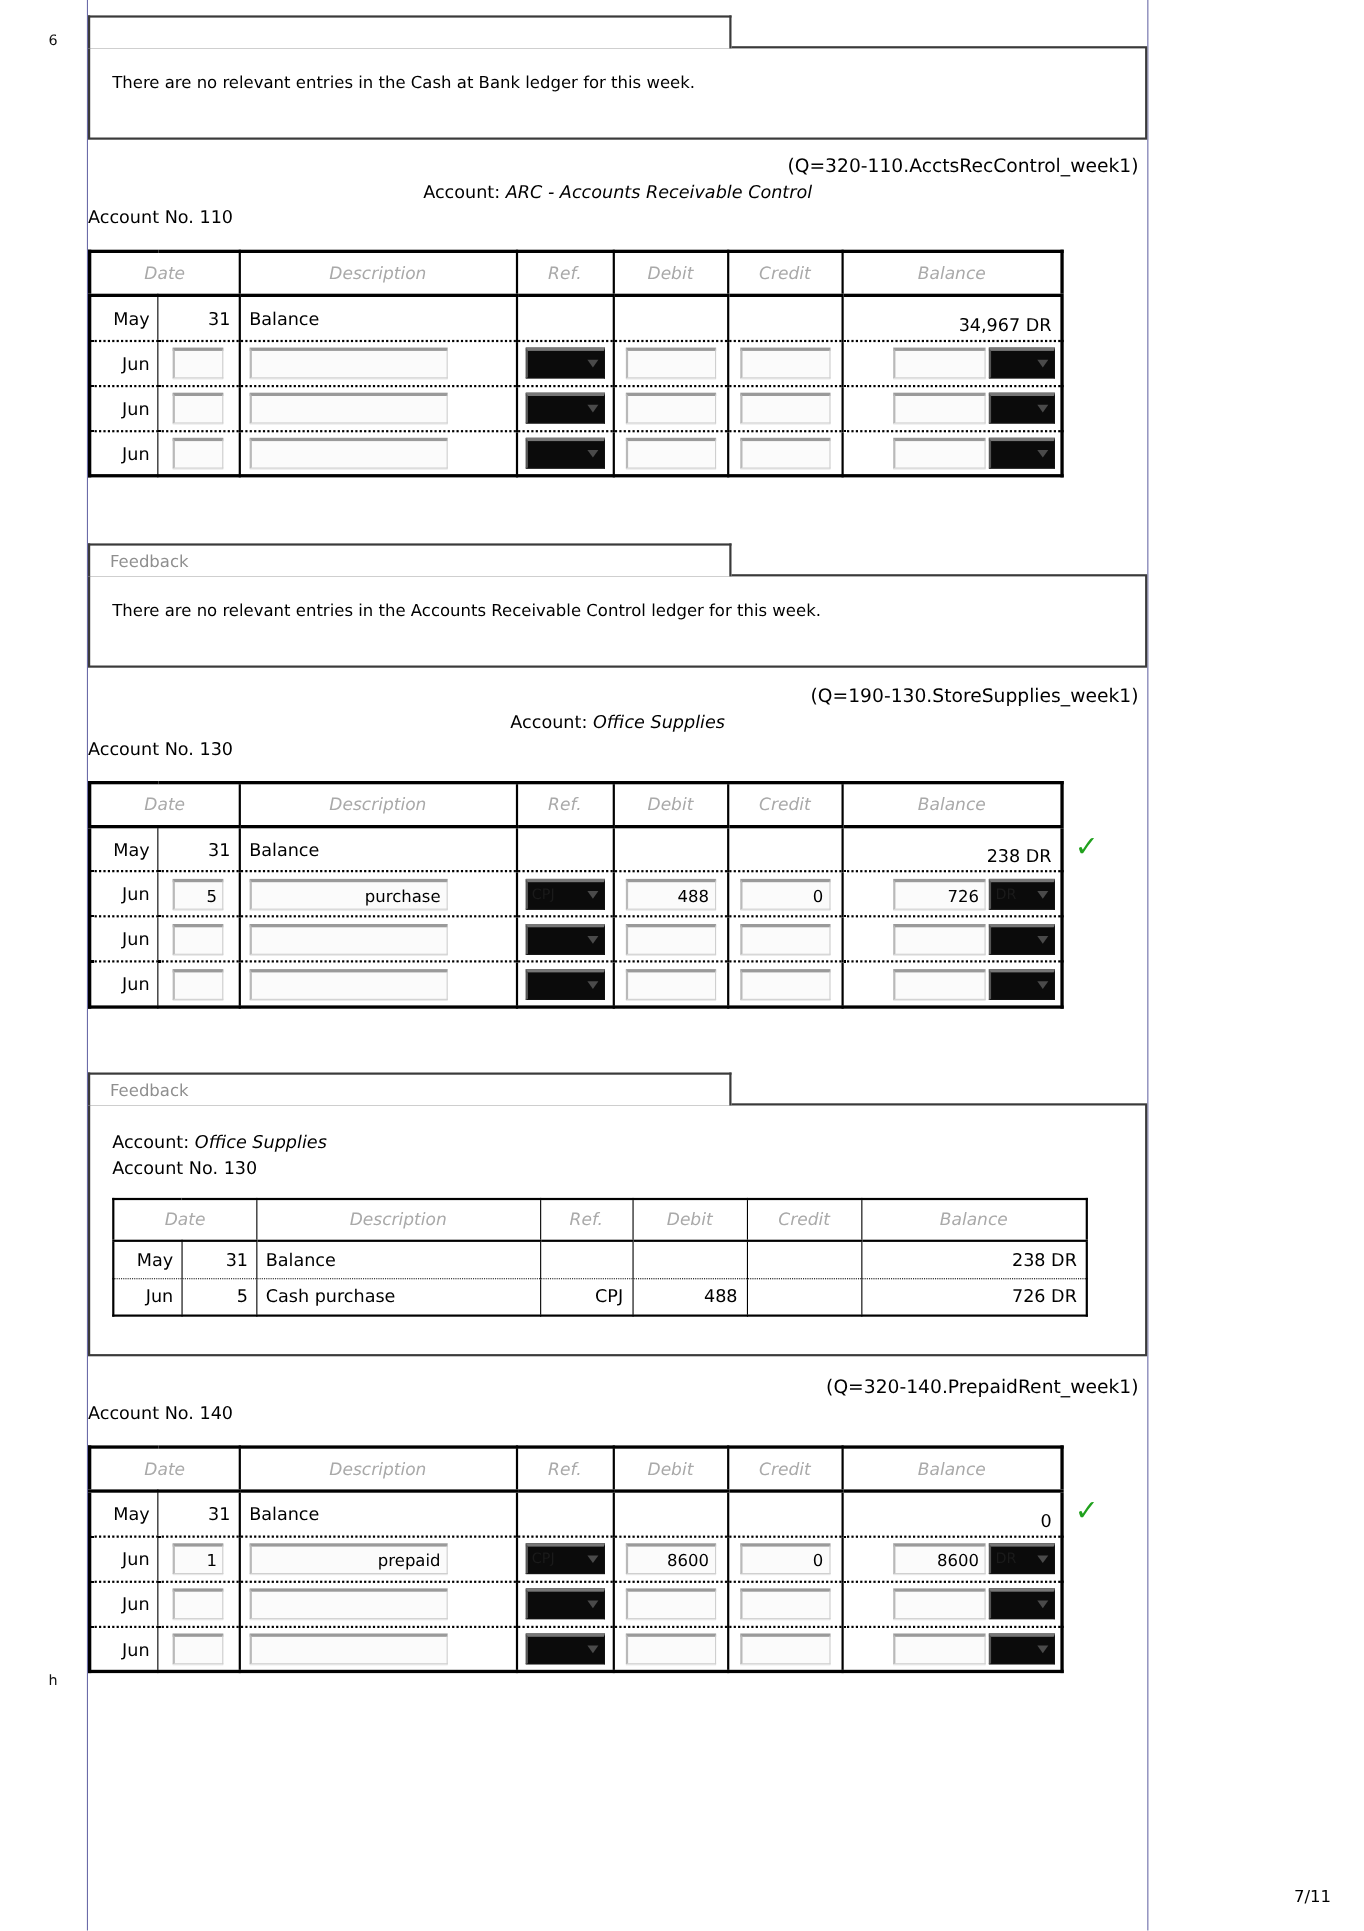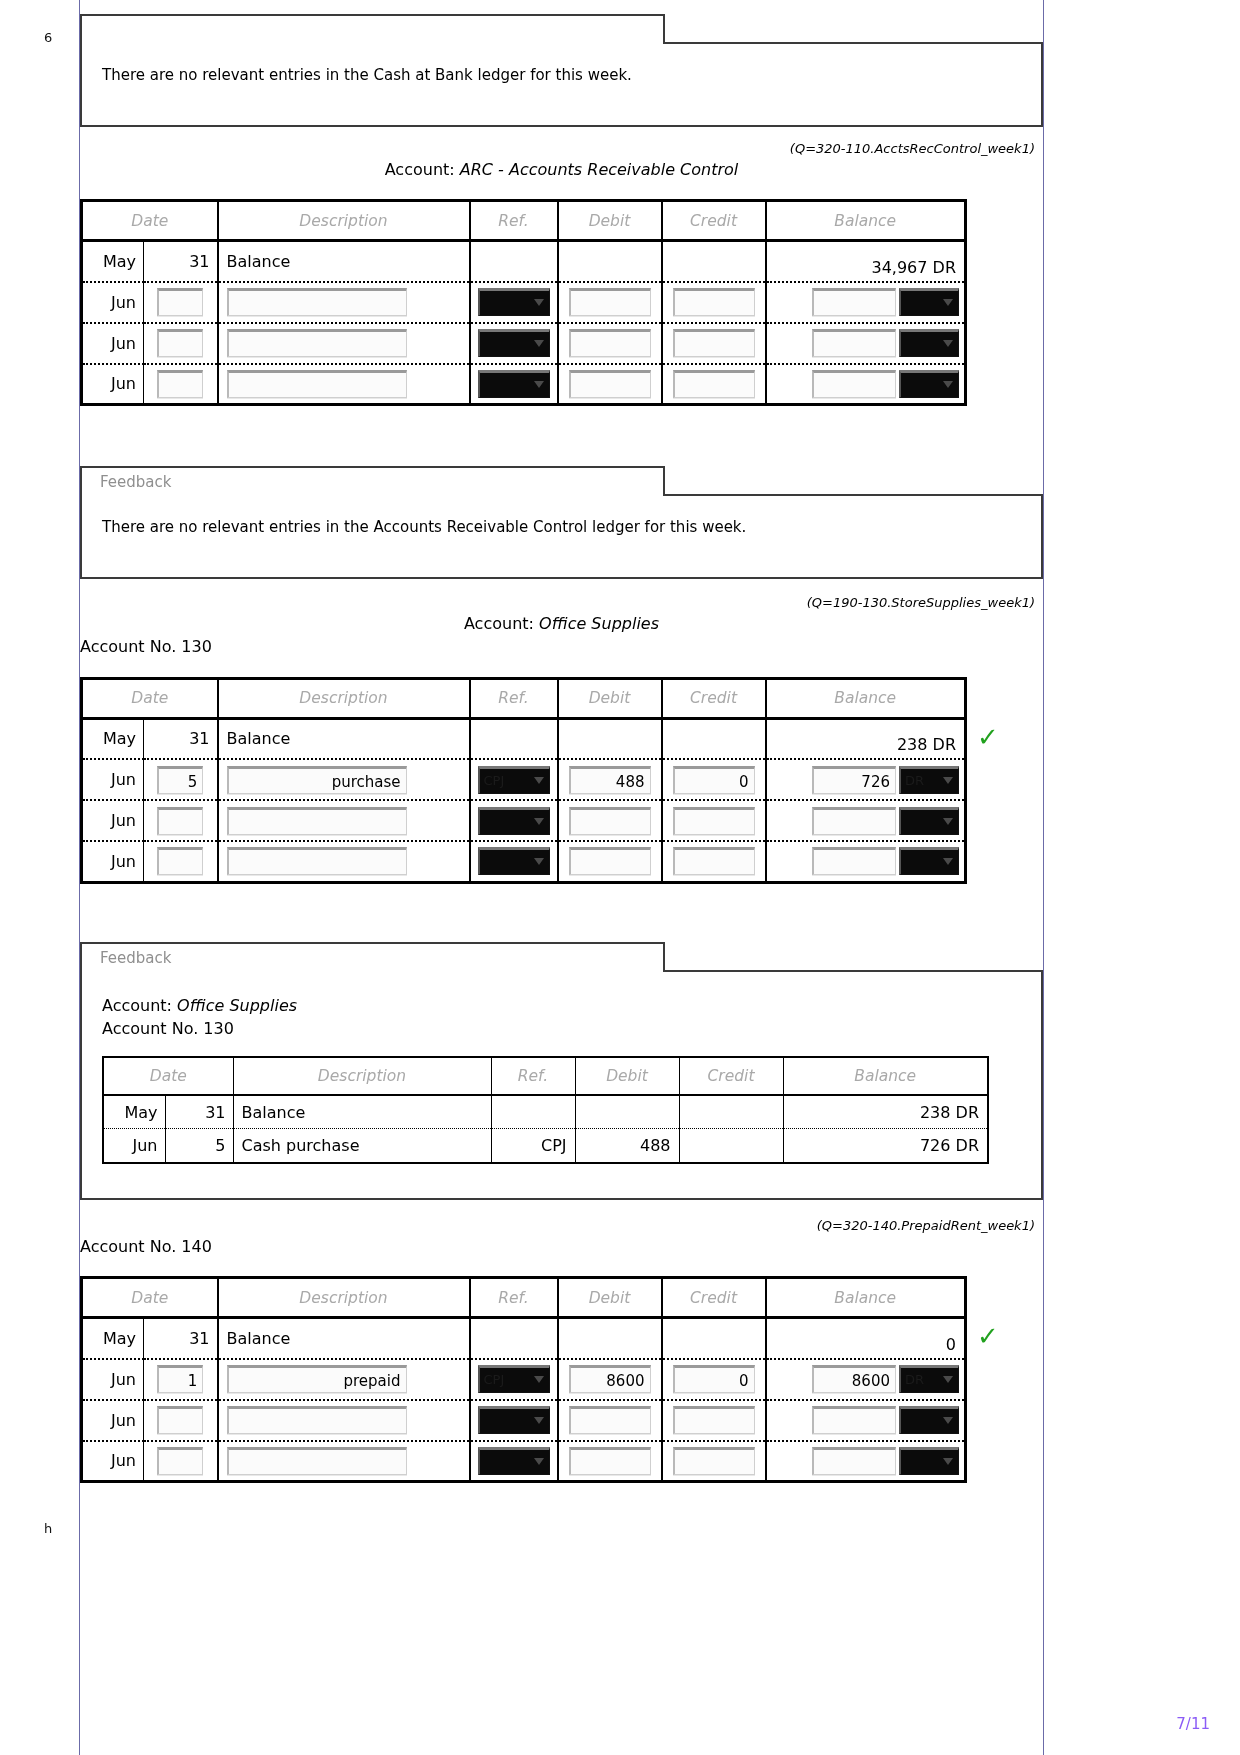--- a/index.html
+++ b/index.html
@@ -45,23 +45,22 @@
     border:2px solid #3a3a3a;
     background:#fff;
     margin-top:-2px;
     padding:22px 0 22px 0;
     position:relative; z-index:1;
   }
   .fb-text { padding-left:20px; font-size:15px; color:#000; }
 
   
   .qtag {
-    text-align:right; font-size:13px; color:#000;
+    text-align:right; font-size:17px; color:#000;
     padding-right:8px;
-    font-style:italic;
   }
   .acct-head { margin-top:2px; line-height:1.45; }
   .acct-head .row1 { font-size:16px;text-align:center; }
   .acct-head .acct-name { font-style:italic; }
   .acct-head .row2 { font-size:16px; }
 
   
   table.ledger {
     border-collapse:collapse;
     table-layout:fixed;
@@ -190,21 +189,21 @@
   .s-desc{ text-align:left;  padding-left:8px; }
   .s-ref { text-align:right; padding-right:8px; }
   .s-num { text-align:right; padding-right:8px; }
   .s-bal { text-align:right; padding-right:8px; }
 
   .inner-acct { padding:22px 0 0 20px; line-height:1.45; font-size:16px; }
   .inner-acct .acct-name { font-style:italic; }
 
   .page-num {
     position:absolute; right:30px; bottom:22px;
-    font-size:15px; color:#8b5cf6;
+    font-size:15px; color:#000000;
   }
 </style>
 </head>
 <body>
 
 <div class="page-left-rule"></div>
 <div class="page-right-rule"></div>
 
 <div class="margin-mark" style="top:30px;">6</div>
 <div class="margin-mark" style="top:1521px;">h</div>
@@ -219,20 +218,21 @@
     <div class="fb-text">There are no relevant entries in the Cash at Bank ledger for this week.</div>
   </div>
 
   <div style="height:14px;"></div>
   <div class="qtag">(Q=320-110.AcctsRecControl_week1)</div>
   <div class="acct-head">
     <div class="row1">
       <span>Account:</span>
       <span class="acct-name">ARC - Accounts Receivable Control</span>
     </div>
+    <div class="row2">Account No. 110</div>
   </div>
 
   <div class="lt-wrap">
   <table class="ledger">
     <colgroup>
           <col class="c-mon">
           <col class="c-day">
           <col class="c-desc">
           <col class="c-ref">
           <col class="c-debit">

